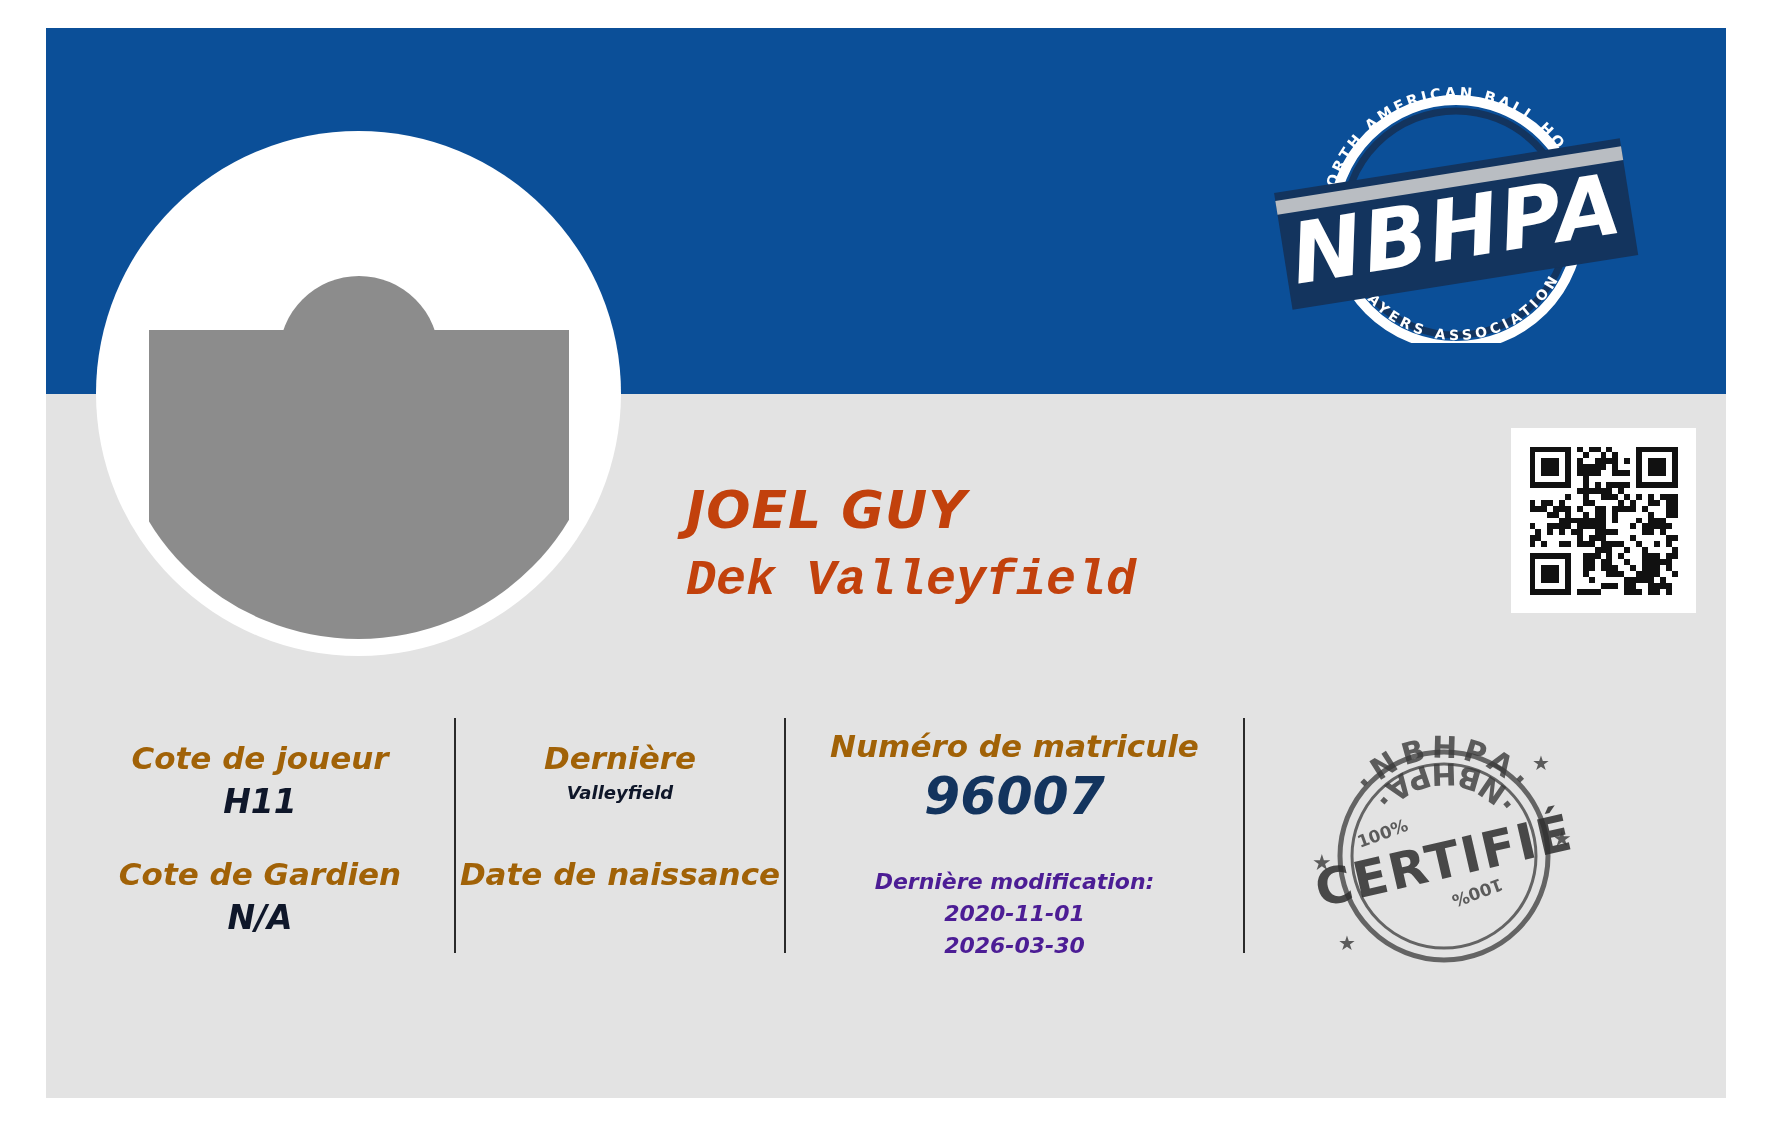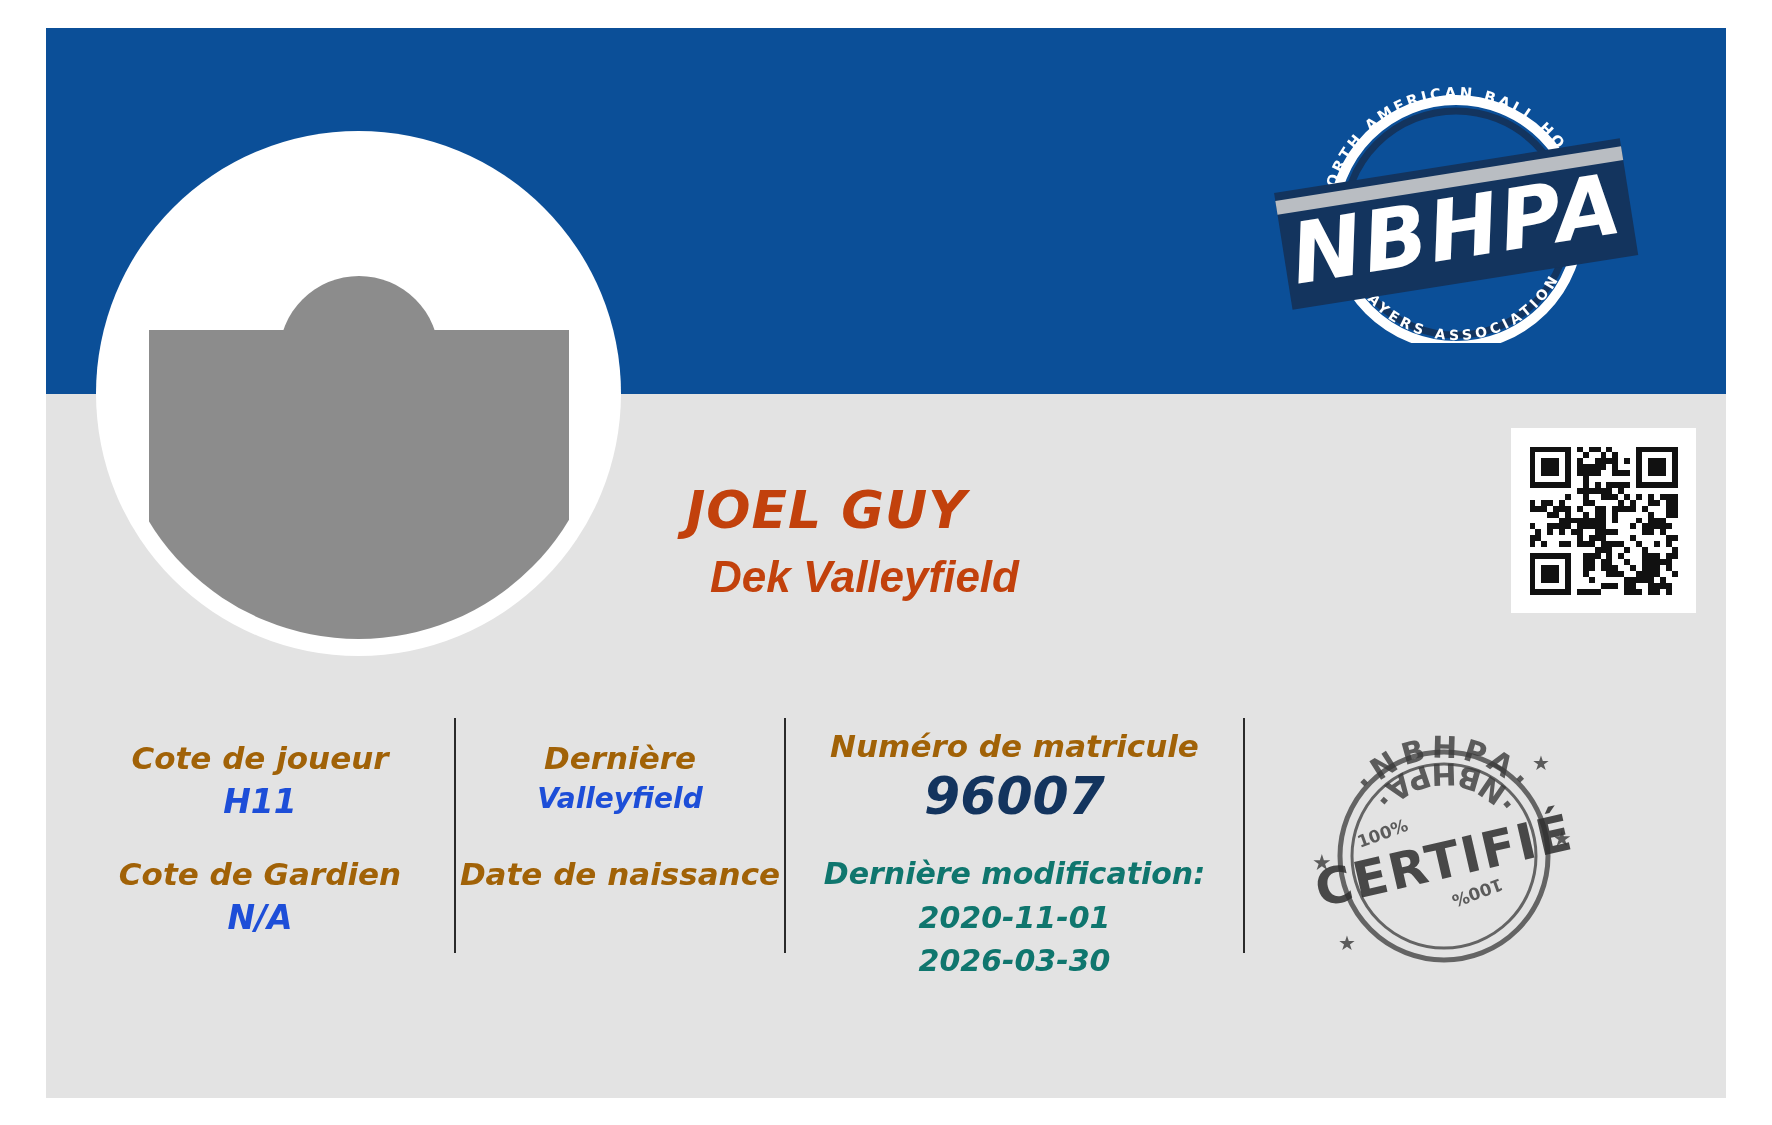--- a/index.html
+++ b/index.html
@@ -90,27 +90,26 @@
   .player-name {
     font-family: "DejaVu Sans", sans-serif;
     font-weight: bold;
     font-style: italic;
     font-size: 52px;
     letter-spacing: 1px;
     line-height: 1.05;
     white-space: nowrap;
   }
   .player-team {
-    font-family: Liberation Sans, sans-serif;
+    font-family: Liberation Mono, monospace;
     font-weight: bold;
     font-style: italic;
-    font-size: 44px;
+    font-size: 50px;
     margin-top: 14px;
     white-space: nowrap;
-    margin-left: 24px;
   }
 
   
   .qr-box {
     position: absolute;
     right: 30px;
     top: 400px;
     width: 185px;
     height: 185px;
     background: #ffffff;
@@ -157,48 +156,48 @@
     font-weight: bold;
     font-style: italic;
     color: #a16207;
     font-size: 31px;
     white-space: nowrap;
   }
   .val {
     font-family: "DejaVu Sans", sans-serif;
     font-weight: bold;
     font-style: italic;
-    color: #1d4ed8;
+    color: #0f172a;
     font-size: 33px;
     margin-top: 6px;
     white-space: nowrap;
   }
-  .val.small { font-size: 28px; }
+  .val.small { font-size: 18px; }
 
   .col-a { left: 20px; width: 388px; top: 22px; }
   .col-a2 { left: 20px; width: 388px; top: 138px; }
   .col-b { left: 412px; width: 324px; top: 22px; }
   .col-b2 { left: 412px; width: 324px; top: 138px; }
   .col-c { left: 742px; width: 453px; top: 10px; }
 
   .matricule-num {
     font-family: "DejaVu Sans", sans-serif;
     font-weight: bold;
     font-style: italic;
     font-size: 52px;
     color: #13345e;
     margin-top: 2px;
   }
   .meta {
-    margin-top: 26px;
+    margin-top: 40px;
     font-family: "DejaVu Sans", sans-serif;
     font-weight: bold;
     font-style: italic;
-    font-size: 30px;
-    color: #0f766e;
+    font-size: 22px;
+    color: #4c1d95;
     line-height: 1.45;
   }
 
   
   .stamp {
     position: absolute;
     left: 1248px;
     top: 10px;
     width: 300px;
     height: 255px;

